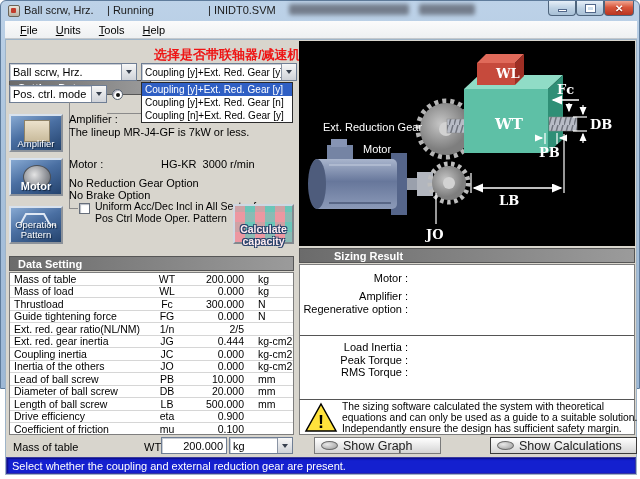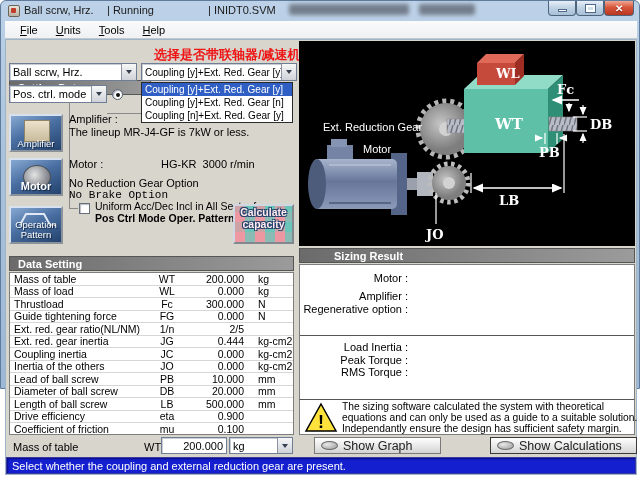--- a/index.html
+++ b/index.html
@@ -39,21 +39,21 @@
   .conn{position:absolute;border-left:1px solid #8a8a8a;border-bottom:1px solid #8a8a8a;}
   .conn2{position:absolute;border-top:1px solid #8a8a8a;}
   
   .img-btn{position:absolute;width:54px;border:2px outset #d8e2ee;background:linear-gradient(155deg,#87a9d2 0%,#4a6fa2 45%,#24436e 100%);color:#fff;text-align:center;cursor:pointer;overflow:hidden;}
   .img-btn .cap{position:absolute;left:0;right:0;bottom:1px;font-size:9.5px;color:#fff;text-shadow:1px 1px 1px #10233c;line-height:10px;}
   .amp-pic{position:absolute;left:13px;top:4px;width:26px;height:22px;background:linear-gradient(#ece2cc,#c9bb9c);border:1px solid #8f8368;}
   .motor-pic{position:absolute;left:12px;top:5px;width:28px;height:24px;border-radius:50%;background:radial-gradient(circle at 40% 40%,#e4e4e4,#8f9298 60%,#5c6066);border:1px solid #4c5056;}
   .calc-btn{position:absolute;left:232px;top:203px;width:61px;height:40px;border:2px outset #cfd8e2;background:
      repeating-linear-gradient(90deg,rgba(238,150,160,.75) 0 10px,rgba(106,198,186,.75) 10px 20px),
      repeating-linear-gradient(0deg,#e89aa4 0 10px,#6cc4b4 10px 20px);
-     color:#ffecf0;font-weight:bold;font-size:10.5px;line-height:12px;text-align:center;padding-top:0;
+     color:#ffecf0;font-weight:bold;font-size:10.5px;line-height:12px;text-align:center;padding-top:17px;
      text-shadow:1px 1px 0 #28406a,-1px -1px 0 #28406a,1px -1px 0 #28406a,-1px 1px 0 #28406a;}
   .lbl{position:absolute;font-size:11px;white-space:pre;}
   .checkbox{position:absolute;width:11px;height:11px;background:#fff;border:1px solid #666e7a;box-shadow:inset 1px 1px 1px #b8bcc4;}
   
   .dtable{position:absolute;left:8px;top:271px;width:285px;height:163px;background:#fff;border:1px solid #7e7e7e;overflow:hidden;}
   .trow{display:flex;height:12.5px;border-bottom:1px solid #d6d6d6;align-items:center;}
   .tc{font-size:10.5px;white-space:nowrap;overflow:hidden;}
   .tc-label{width:138px;padding-left:4px;}
   .tc-symbol{width:38px;text-align:center;}
   .tc-value{width:58px;text-align:right;}
@@ -143,34 +143,34 @@
   <div class="lbl" style="left:160px;top:112px;">MR-J4-A/B/GF</div>
   <div class="lbl" style="left:68px;top:125px;">The lineup MR-J4-GF is 7kW or less.</div>
 
   <div class="img-btn" style="left:8px;top:157px;height:38px;">
     <span class="motor-pic"></span>
     <span class="cap" style="bottom:3px;font-size:11px;font-weight:bold;">Motor</span>
   </div>
   <div class="lbl" style="left:68px;top:157px;">Motor :</div>
   <div class="lbl" style="left:160px;top:157px;">HG-KR  3000 r/min</div>
   <div class="lbl" style="left:68px;top:176px;">No Reduction Gear Option</div>
-  <div class="lbl" style="left:68px;top:188px;font-family:Liberation Mono, monospace;">No Brake Option</div>
+  <div class="lbl" style="left:68px;top:188px;">No Brake Option</div>
 
   <div class="img-btn" style="left:8px;top:205px;height:38px;">
     <svg width="40" height="16" style="position:absolute;left:7px;top:3px;">
         <path d="M2 14 L8 3 L26 3 L32 14 L38 14" stroke="#dfe8f4" stroke-width="2" fill="none"></path>
       </svg>
     <span class="cap" style="bottom:2px;font-size:9.5px;line-height:10px;">
       <span>Operation</span><br>
       <span>Pattern</span>
     </span>
   </div>
   <div class="checkbox" style="left:78px;top:202px;"></div>
   <div class="lbl" style="left:94px;top:199px;font-size:10.5px;">Uniform Acc/Dec Incl in All Sect. of</div>
-  <div class="lbl" style="left:94px;top:211px;font-size:10.5px;font-weight:bold;">Pos Ctrl Mode Oper. Pattern</div>
+  <div class="lbl" style="left:94px;top:211px;font-size:10.5px;">Pos Ctrl Mode Oper. Pattern</div>
 
   <div class="calc-btn">
     <span>Calculate</span><br>
     <span>capacity</span>
   </div>
 
   <div class="sec-hdr" style="left:8px;top:255px;width:285px;">Data Setting</div>
   <div class="dtable">
       <div class="trow">
         <div class="tc tc-label">Mass of table</div>

